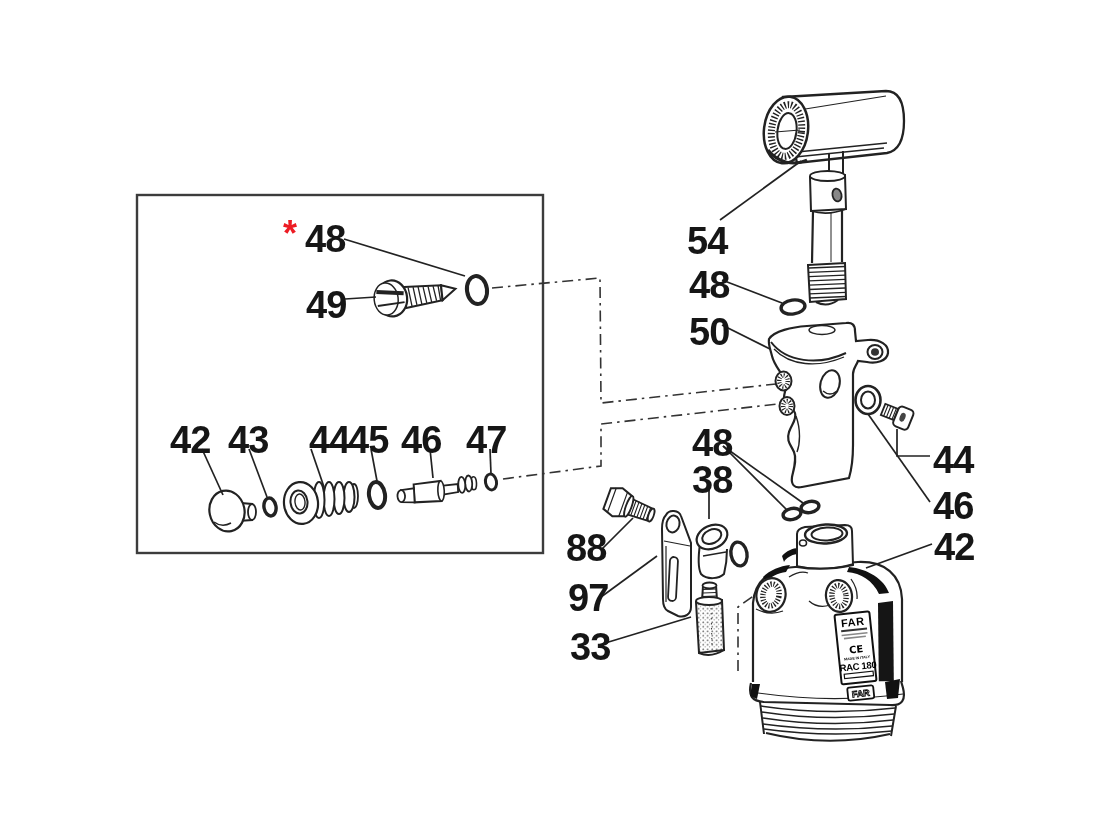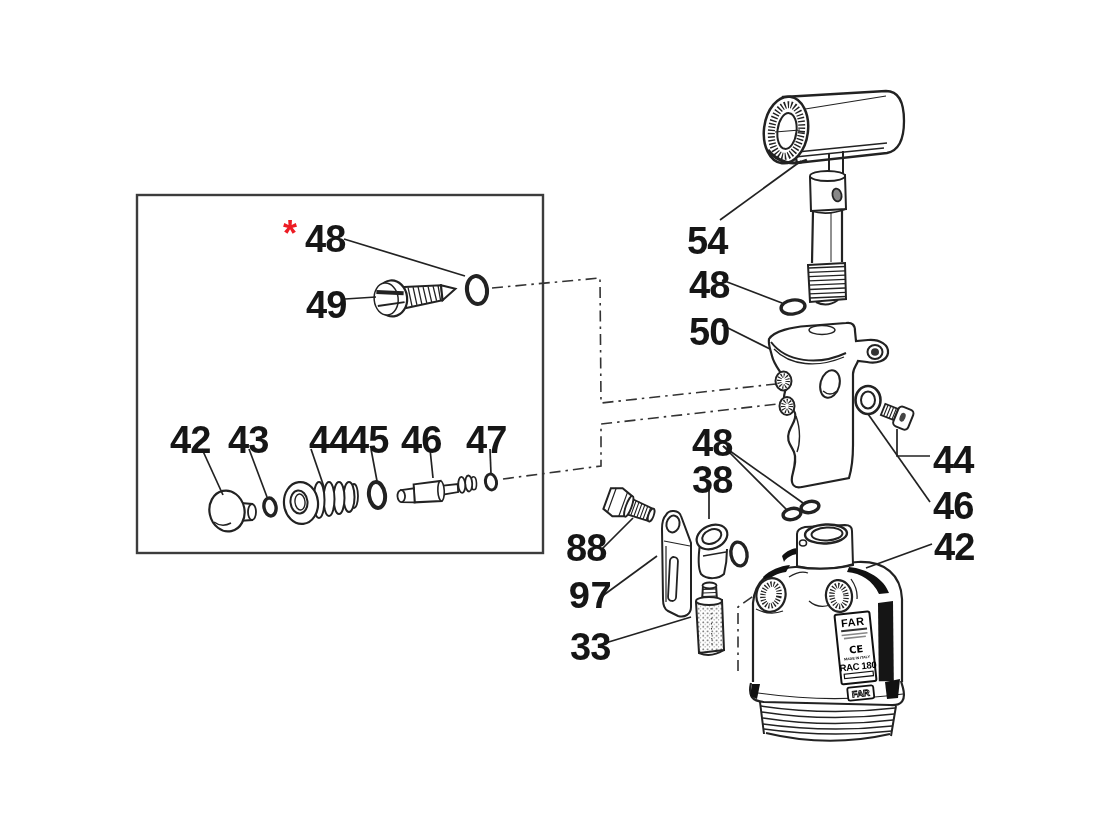--- a/index.html
+++ b/index.html
@@ -273,17 +273,17 @@
 <div class="callout" style="left:401px;top:421px;">46</div>
 <div class="callout" style="left:466px;top:421px;">47</div>
 <div class="callout" style="left:687px;top:222px;">54</div>
 <div class="callout" style="left:689px;top:266px;">48</div>
 <div class="callout" style="left:689px;top:307px;margin-top:6px;">50</div>
 <div class="callout" style="left:933px;top:441px;">44</div>
 <div class="callout" style="left:933px;top:487px;">46</div>
 <div class="callout" style="left:692px;top:424px;">48</div>
 <div class="callout" style="left:692px;top:461px;">38</div>
 <div class="callout" style="left:566px;top:529px;">88</div>
-<div class="callout" style="left:568px;top:579px;font-family:Liberation Mono, monospace;">97</div>
+<div class="callout" style="left:568px;top:579px;">97</div>
 <div class="callout" style="left:570px;top:628px;">33</div>
 <div class="callout" style="left:934px;top:528px;">42</div>
 
 </div>
 
 </body></html>

